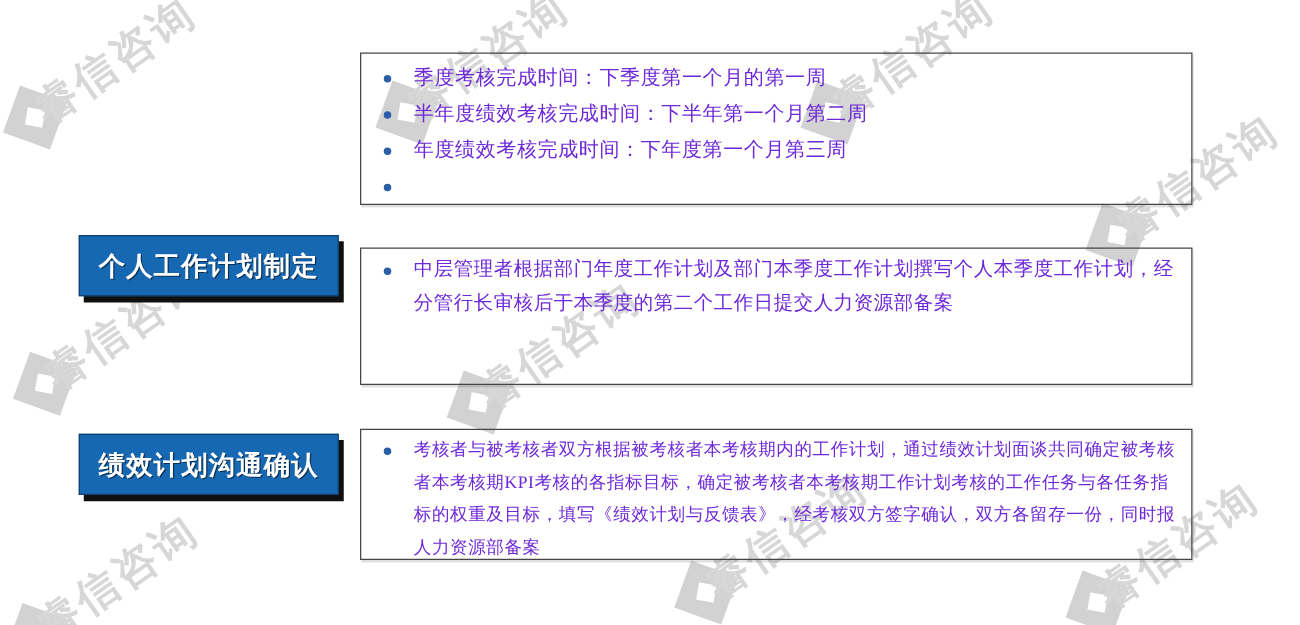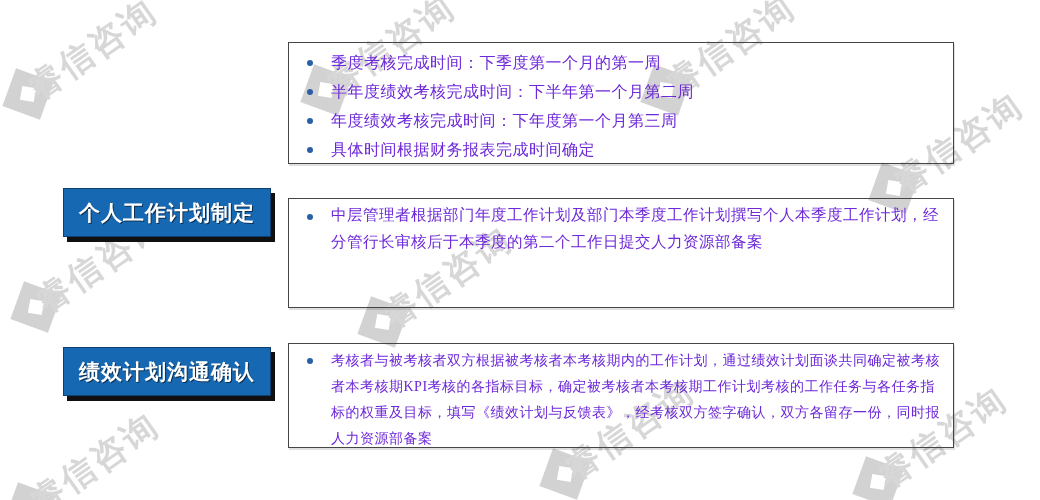--- a/index.html
+++ b/index.html
@@ -109,21 +109,20 @@
     <div class="bullet">
       <span class="dot"></span>
       <span class="btext">半年度绩效考核完成时间：下半年第一个月第二周</span>
     </div>
     <div class="bullet">
       <span class="dot"></span>
       <span class="btext">年度绩效考核完成时间：下年度第一个月第三周</span>
     </div>
     <div class="bullet">
       <span class="dot"></span>
-      <span class="btext">具体时间根据财务报表完成时间确定</span>
     </div>
   </div>
 
   <div class="header-box hb-2">
     <span>个人工作计划制定</span>
   </div>
   <div class="content-box box-2">
     <div class="bullet">
       <span class="dot"></span>
       <span class="btext">中层管理者根据部门年度工作计划及部门本季度工作计划撰写个人本季度工作计划，经分管行长审核后于本季度的第二个工作日提交人力资源部备案</span>

